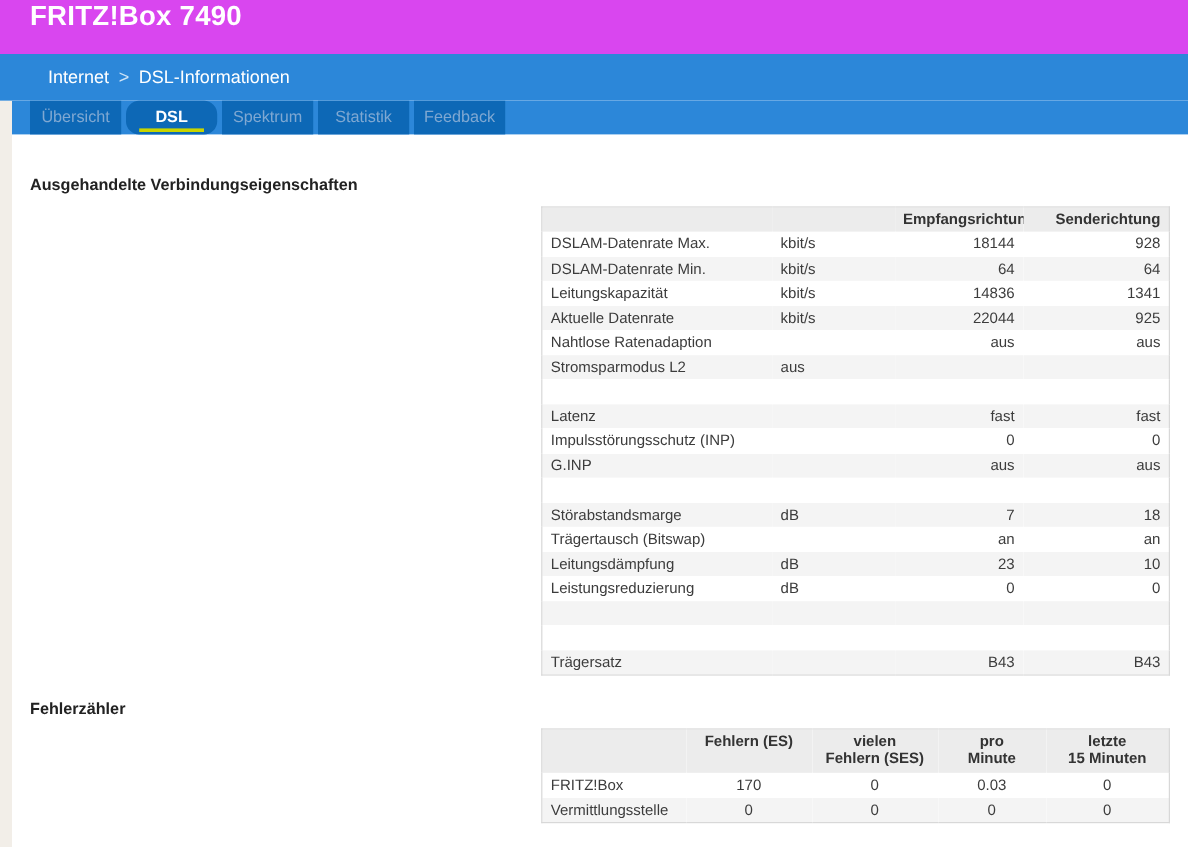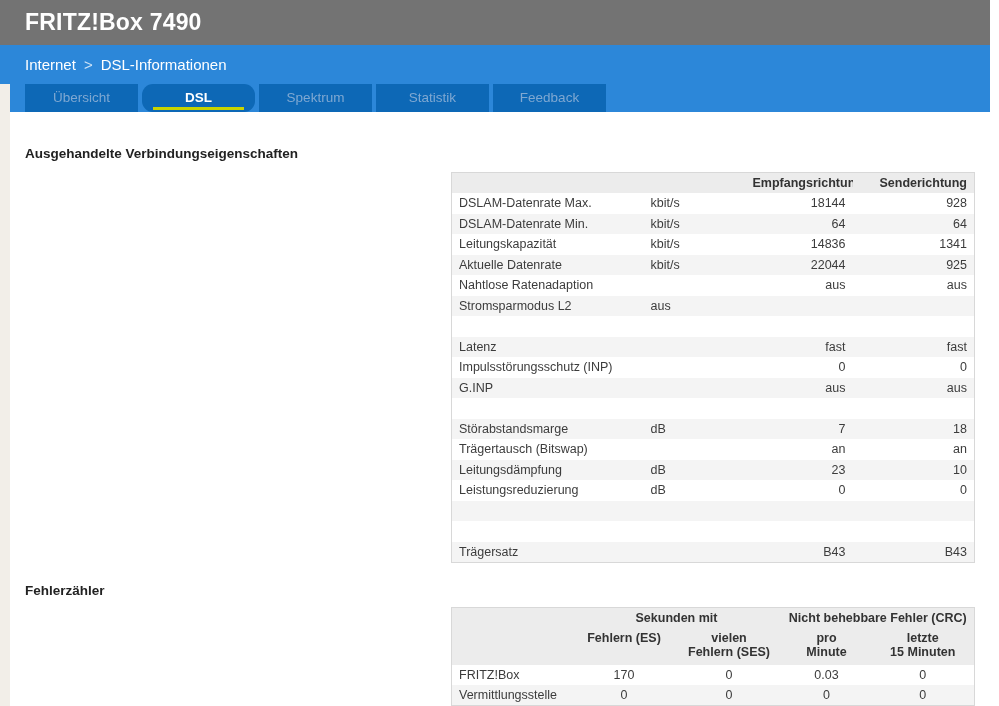--- a/index.html
+++ b/index.html
@@ -1,37 +1,37 @@
 <!DOCTYPE html>
 <html lang="de"><head>
 <meta charset="utf-8">
 <style>
   * { margin:0; padding:0; box-sizing:border-box; }
   html,body { width:999px; height:706px; background:#ffffff; overflow:hidden;
               font-family:"Liberation Sans", sans-serif; }
   .page { width:990px; height:706px; background:#ffffff; }
 
   
-  .titlebar { height:45px; background:#737373; display:flex; align-items:center; padding-left:25px; }
+  .titlebar { height:45px; background:#d946ef; display:flex; align-items:flex-start; padding-left:25px; }
   .titlebar .app-title { color:#ffffff; font-size:23px; font-weight:bold; letter-spacing:.2px; }
 
   
   .crumbbar { height:39px; background:#2c87d9; display:flex; align-items:center;
-              padding-left:25px; color:#ffffff; font-size:15px; }
+              padding-left:40px; color:#ffffff; font-size:15px; }
   .crumbbar .crumb { color:#ffffff; text-decoration:none; cursor:pointer; }
   .crumbbar .sep { margin:0 8px; font-size:15px; color:#cfe4f7; }
 
   
   .body-row { display:flex; min-height:622px; }
   .left-strip { width:10px; background:#f2eee8; }
   .content { flex:1; background:#ffffff; }
 
   
   .tabbar { height:28px; background:#2c87d9; display:flex; padding-left:15px; }
-  .tab { width:113px; margin-right:4px; background:#0d68b6; color:#7fa8d2;
+  .tab { width:76px; margin-right:4px; background:#0d68b6; color:#7fa8d2;
          font-size:13.5px; text-align:center; line-height:28px; position:relative; cursor:pointer; }
   .tab.active { color:#ffffff; font-weight:bold;border-radius:11px; }
   .tab.active::after { content:""; position:absolute; left:11px; right:11px; bottom:2px;
                        height:3px; background:#c8d400; }
 
   
   main { padding:0 15px; }
   .section-title { font-size:13.5px; font-weight:bold; color:#222222; }
   .h-conn { padding-top:34px; }
   .h-err  { padding-top:20px; }
@@ -234,25 +234,20 @@
 
         <table class="t-err">
           <colgroup>
             <col style="width:120px">
               <col style="width:105px">
               <col style="width:105px">
               <col style="width:90px">
               <col style="width:103px">
           </colgroup>
           <thead>
-            <tr>
-              <th></th>
-              <th colspan="2">Sekunden mit</th>
-              <th colspan="2">Nicht behebbare Fehler (CRC)</th>
-            </tr>
             <tr class="sub">
               <th></th>
               <th>
                 <div>Fehlern (ES)</div>
                 <div></div>
               </th>
               <th>
                 <div>vielen</div>
                 <div>Fehlern (SES)</div>
               </th>

